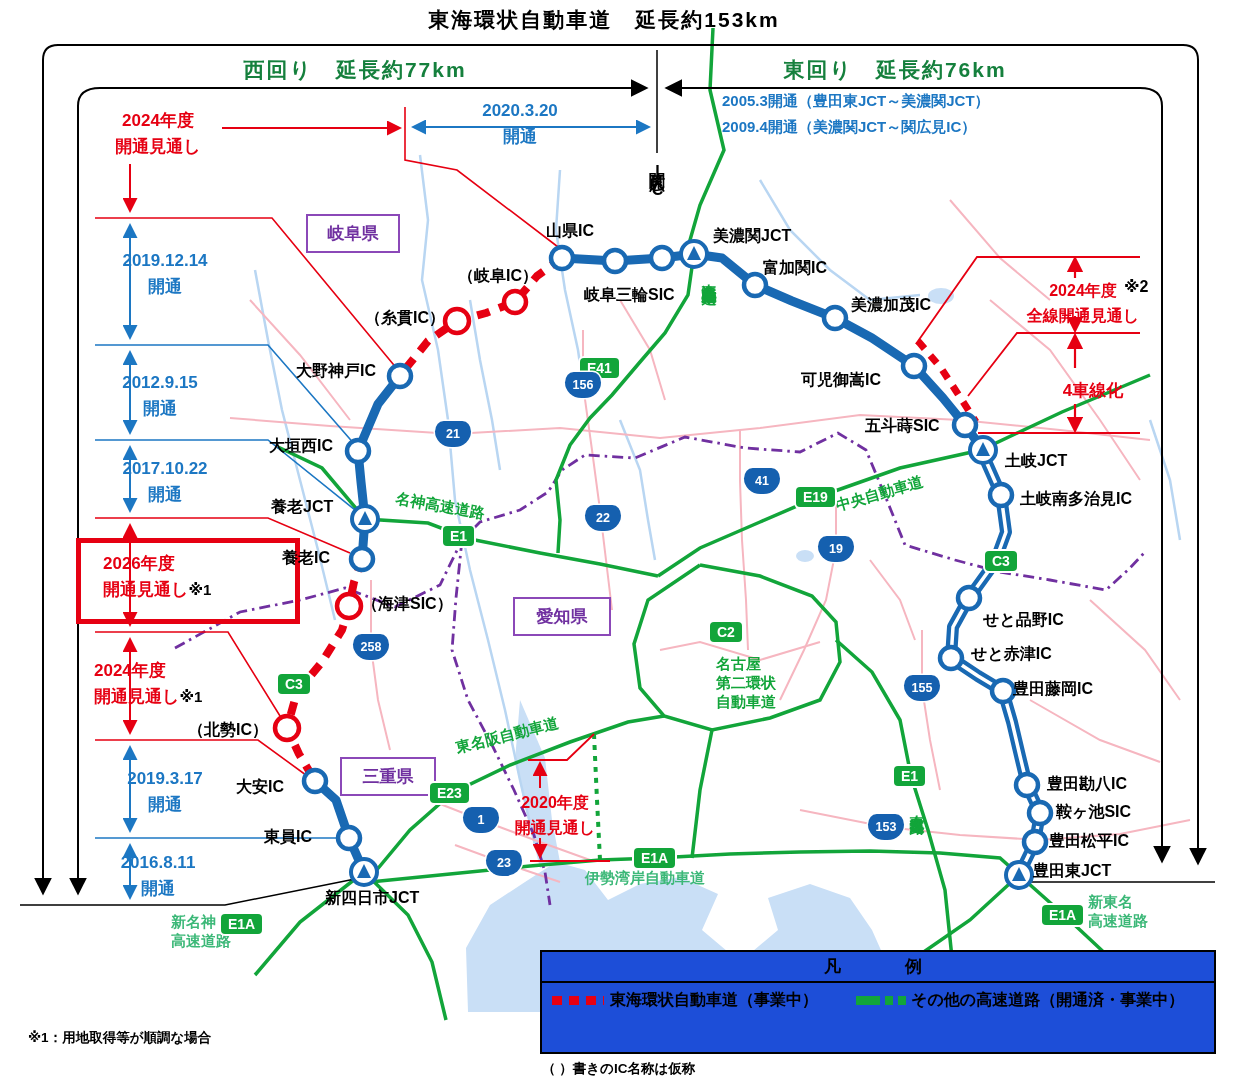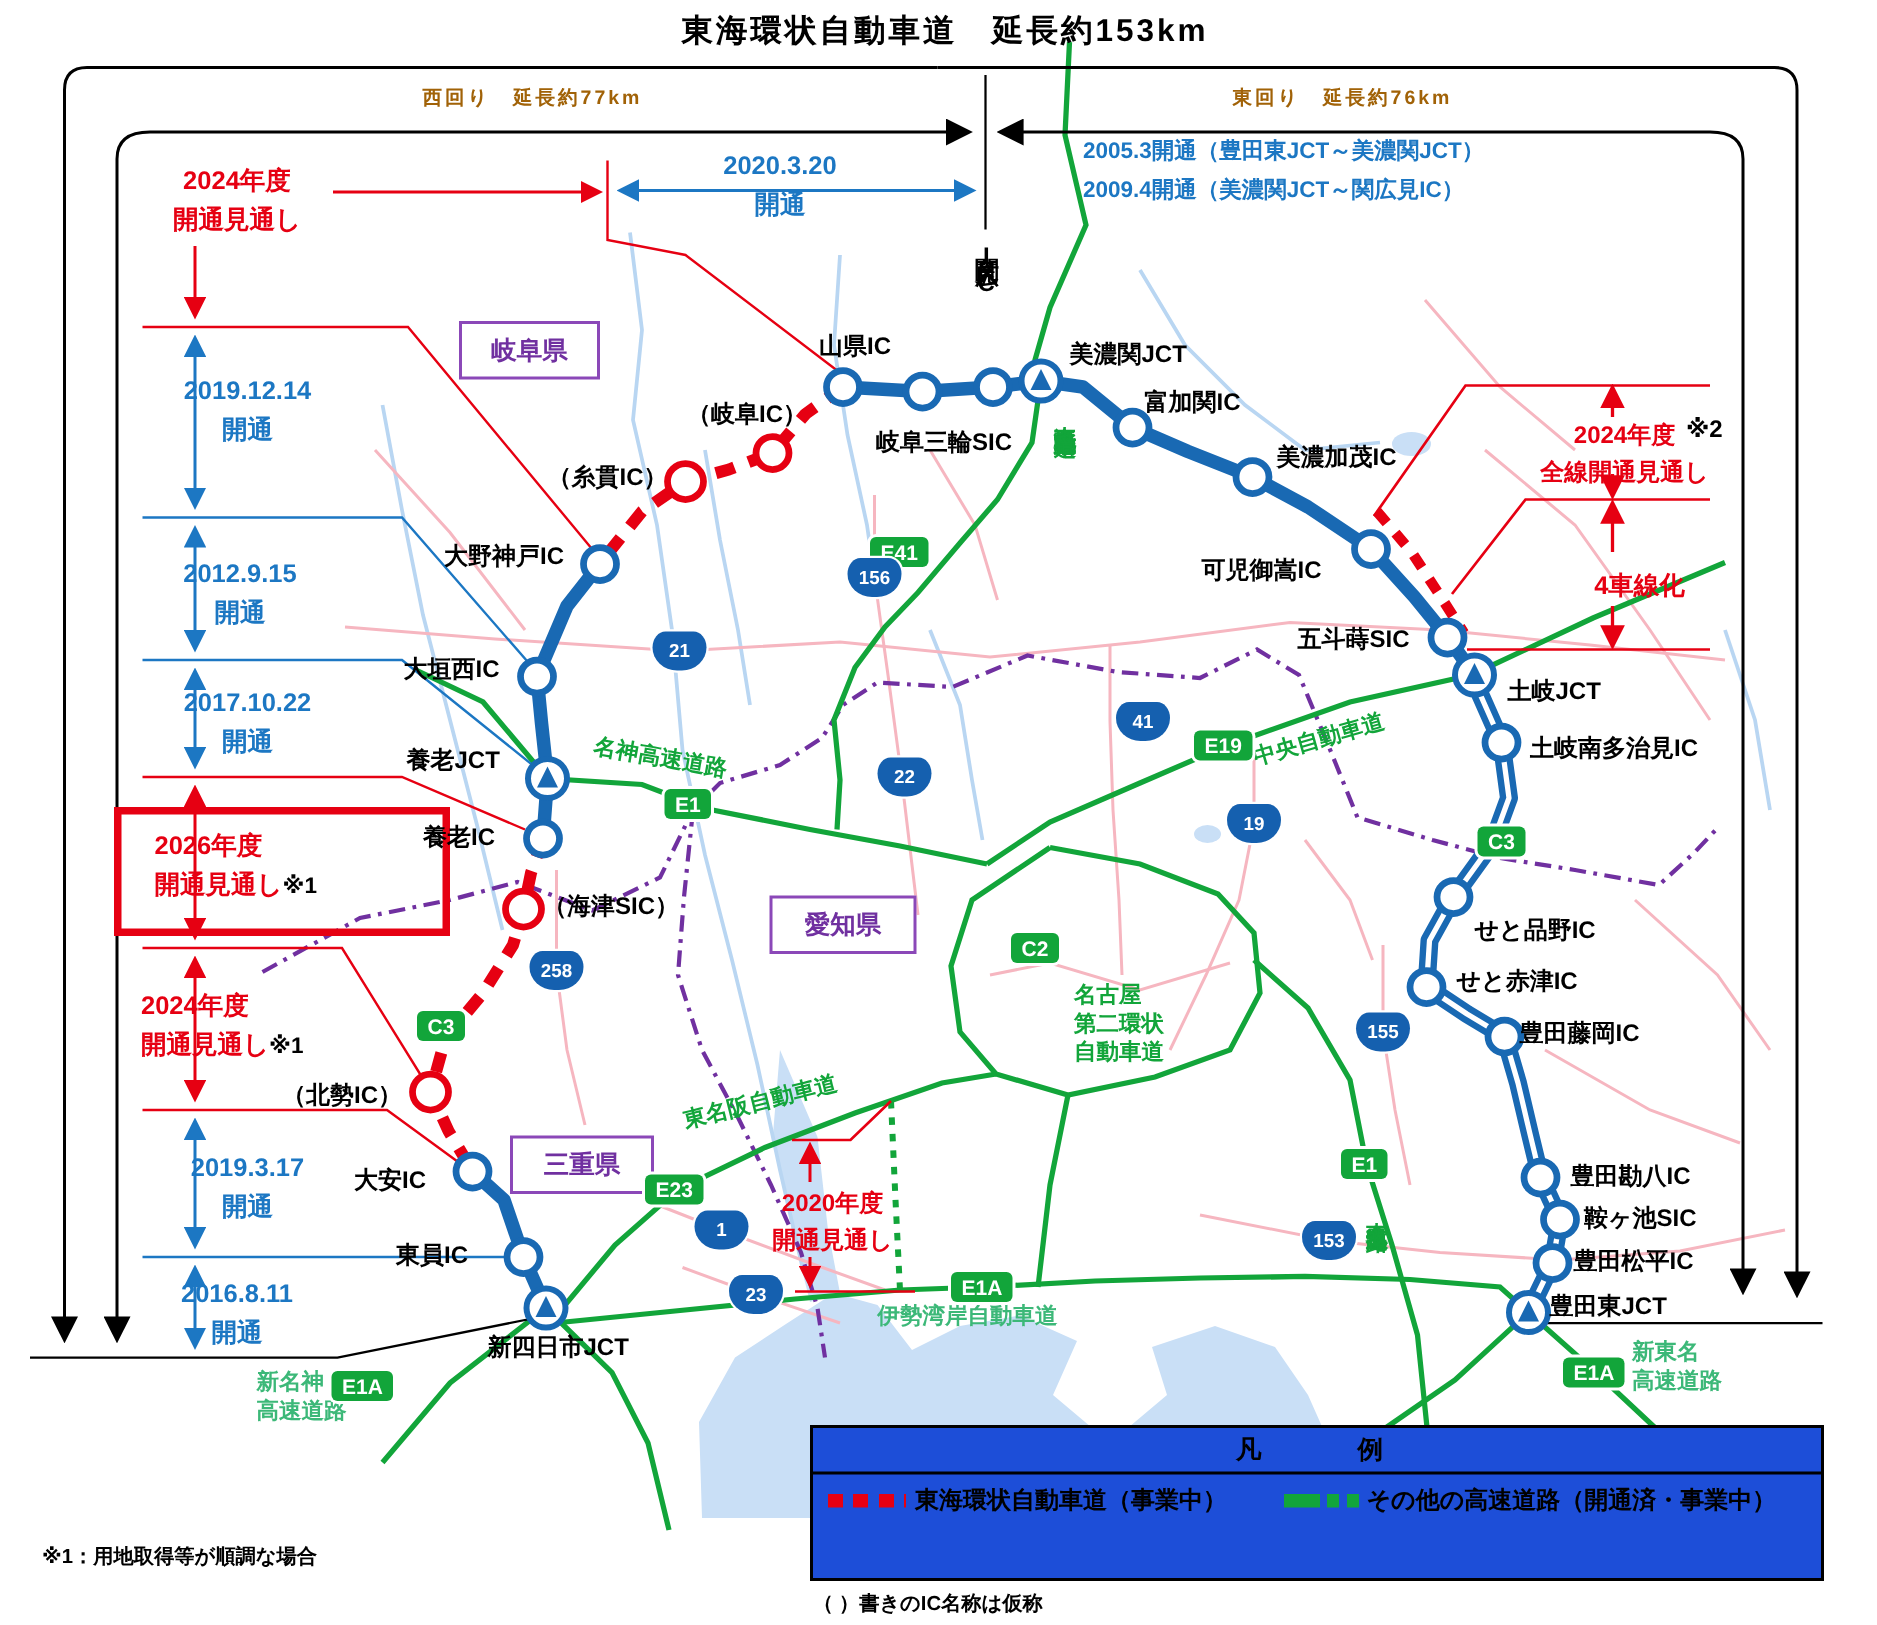--- a/index.html
+++ b/index.html
@@ -1,21 +1,21 @@
 <!DOCTYPE html>
 <html><head>
 <meta charset="utf-8">
 <style>
   html,body{margin:0;padding:0;background:#fff;}
   .stage{position:relative;width:1251px;height:1083px;background:#fff;overflow:hidden;
          font-family:"Liberation Sans","DejaVu Sans",sans-serif;}
   .stage svg{position:absolute;left:0;top:0;}
   .abs{position:absolute;}
   .ttl{font-size:21px;font-weight:bold;color:#000;text-align:center;letter-spacing:2px;}
-  .span-lbl{font-size:13px;font-weight:bold;color:#a16207;text-align:center;letter-spacing:2px;}
+  .span-lbl{font-size:21px;font-weight:bold;color:#15803d;text-align:center;letter-spacing:2px;}
   .hist{font-size:15px;font-weight:bold;color:#1c77c3;line-height:26px;}
   .tl{font-weight:bold;text-align:center;line-height:26px;font-size:17px;}
   .tl .note{color:#000;font-size:15px;font-weight:bold;}
   .blue{color:#1c77c3;} .red{color:#e60012;}
   .redbox{border:5px solid #e60012;}
   .st{font-size:16px;font-weight:bold;color:#000;white-space:nowrap;}
   .vert{writing-mode:vertical-rl;text-orientation:upright;letter-spacing:1px;}
   .pref{border:2.5px solid #8b48b8;color:#7030a0;font-size:17px;font-weight:bold;
         text-align:center;padding:6px 0;background:rgba(255,255,255,.85);}
   .road{color:#12a53a;font-size:15px;font-weight:bold;white-space:pre-line;line-height:19px;}
@@ -220,21 +220,21 @@
     <g fill="#1969b3" stroke="none">
       <polygon points="694,246 701,260 687,260"></polygon>
           <polygon points="983,442 990,456 976,456"></polygon>
       <polygon points="365,511 372,525 358,525"></polygon>
           <polygon points="364,864 371,878 357,878"></polygon>
           <polygon points="1019,867 1026,881 1012,881"></polygon>
     </g>
   </g>
 </svg>
 
-<div class="abs ttl" style="left:380px;top:6px;width:500px;">東海環状自動車道　延長約153km</div>
+<div class="abs ttl" style="left:354px;top:6px;width:500px;">東海環状自動車道　延長約153km</div>
 <div class="abs span-lbl" style="left:230px;top:56px;width:250px;">西回り　延長約77km</div>
 <div class="abs span-lbl" style="left:770px;top:56px;width:250px;">東回り　延長約76km</div>
 <div class="abs hist" style="left:722px;top:88px;">
   <div>2005.3開通（豊田東JCT～美濃関JCT）</div>
   <div>2009.4開通（美濃関JCT～関広見IC）</div>
 </div>
 <div class="abs tl blue" style="left:455px;top:98px;width:130px;">
   <div>2020.3.20</div>
       <div>開通</div>
 </div>
@@ -328,21 +328,21 @@
 <div class="abs road lt" style="left:585px;top:868px;">伊勢湾岸自動車道</div>
 <div class="abs road vert" style="left:908px;top:803px;">東名高速道路</div>
 <div class="abs road lt" style="left:1088px;top:892px;">新東名
 高速道路</div>
 <div class="abs road lt" style="left:156px;top:912px;margin-left:15px;">新名神
 高速道路</div>
 
 <div class="abs badge" style="left:580px;top:358px;">E41</div>
 <div class="abs badge" style="left:796px;top:487px;">E19</div>
 <div class="abs badge" style="left:443px;top:526px;">E1</div>
-<div class="abs badge" style="left:674px;top:622px;">C2</div>
+<div class="abs badge" style="left:710px;top:622px;">C2</div>
 <div class="abs badge" style="left:985px;top:551px;">C3</div>
 <div class="abs badge" style="left:278px;top:674px;">C3</div>
 <div class="abs badge" style="left:430px;top:783px;">E23</div>
 <div class="abs badge" style="left:634px;top:848px;">E1A</div>
 <div class="abs badge" style="left:894px;top:766px;">E1</div>
 <div class="abs badge" style="left:1042px;top:905px;">E1A</div>
 <div class="abs badge" style="left:221px;top:914px;">E1A</div>
 
 <div class="abs shield" style="left:435px;top:421px;">21</div>
 <div class="abs shield" style="left:565px;top:372px;">156</div>

